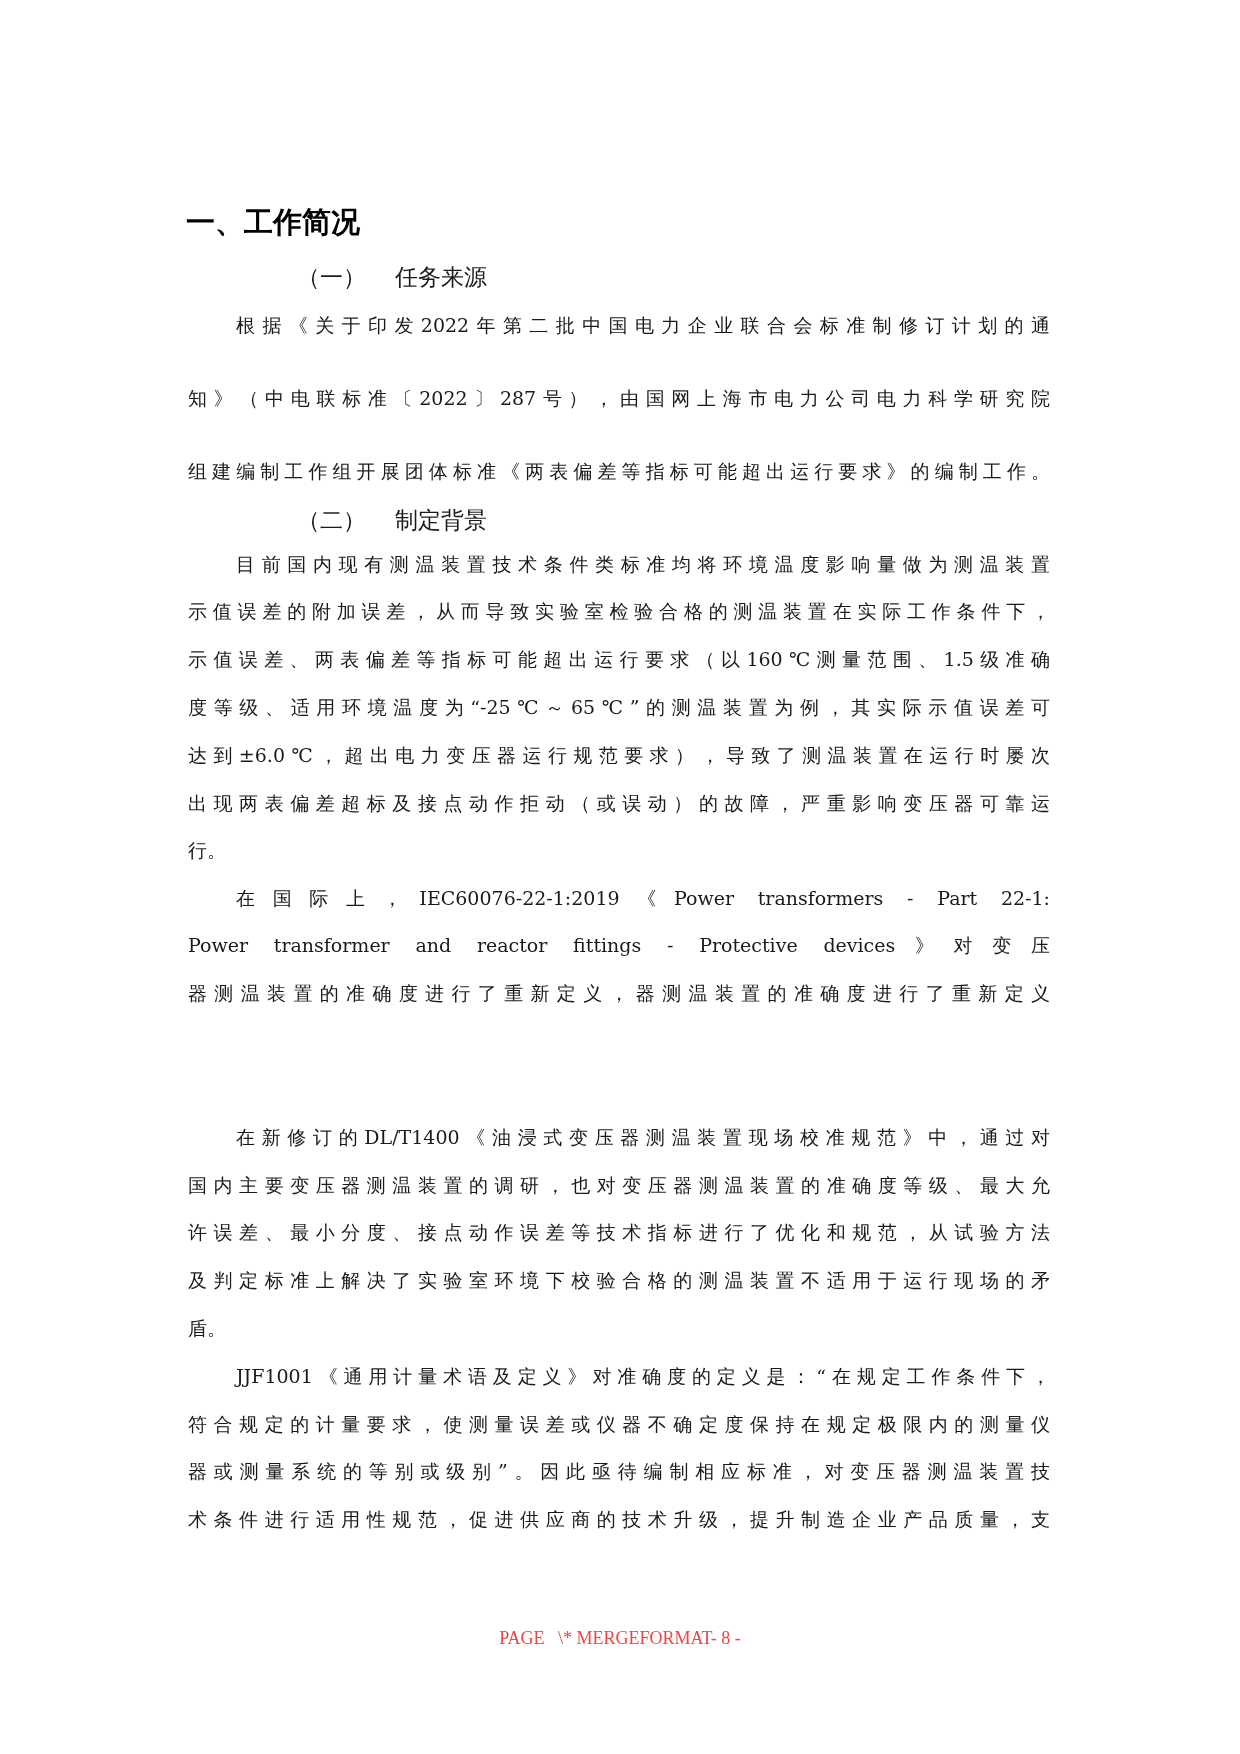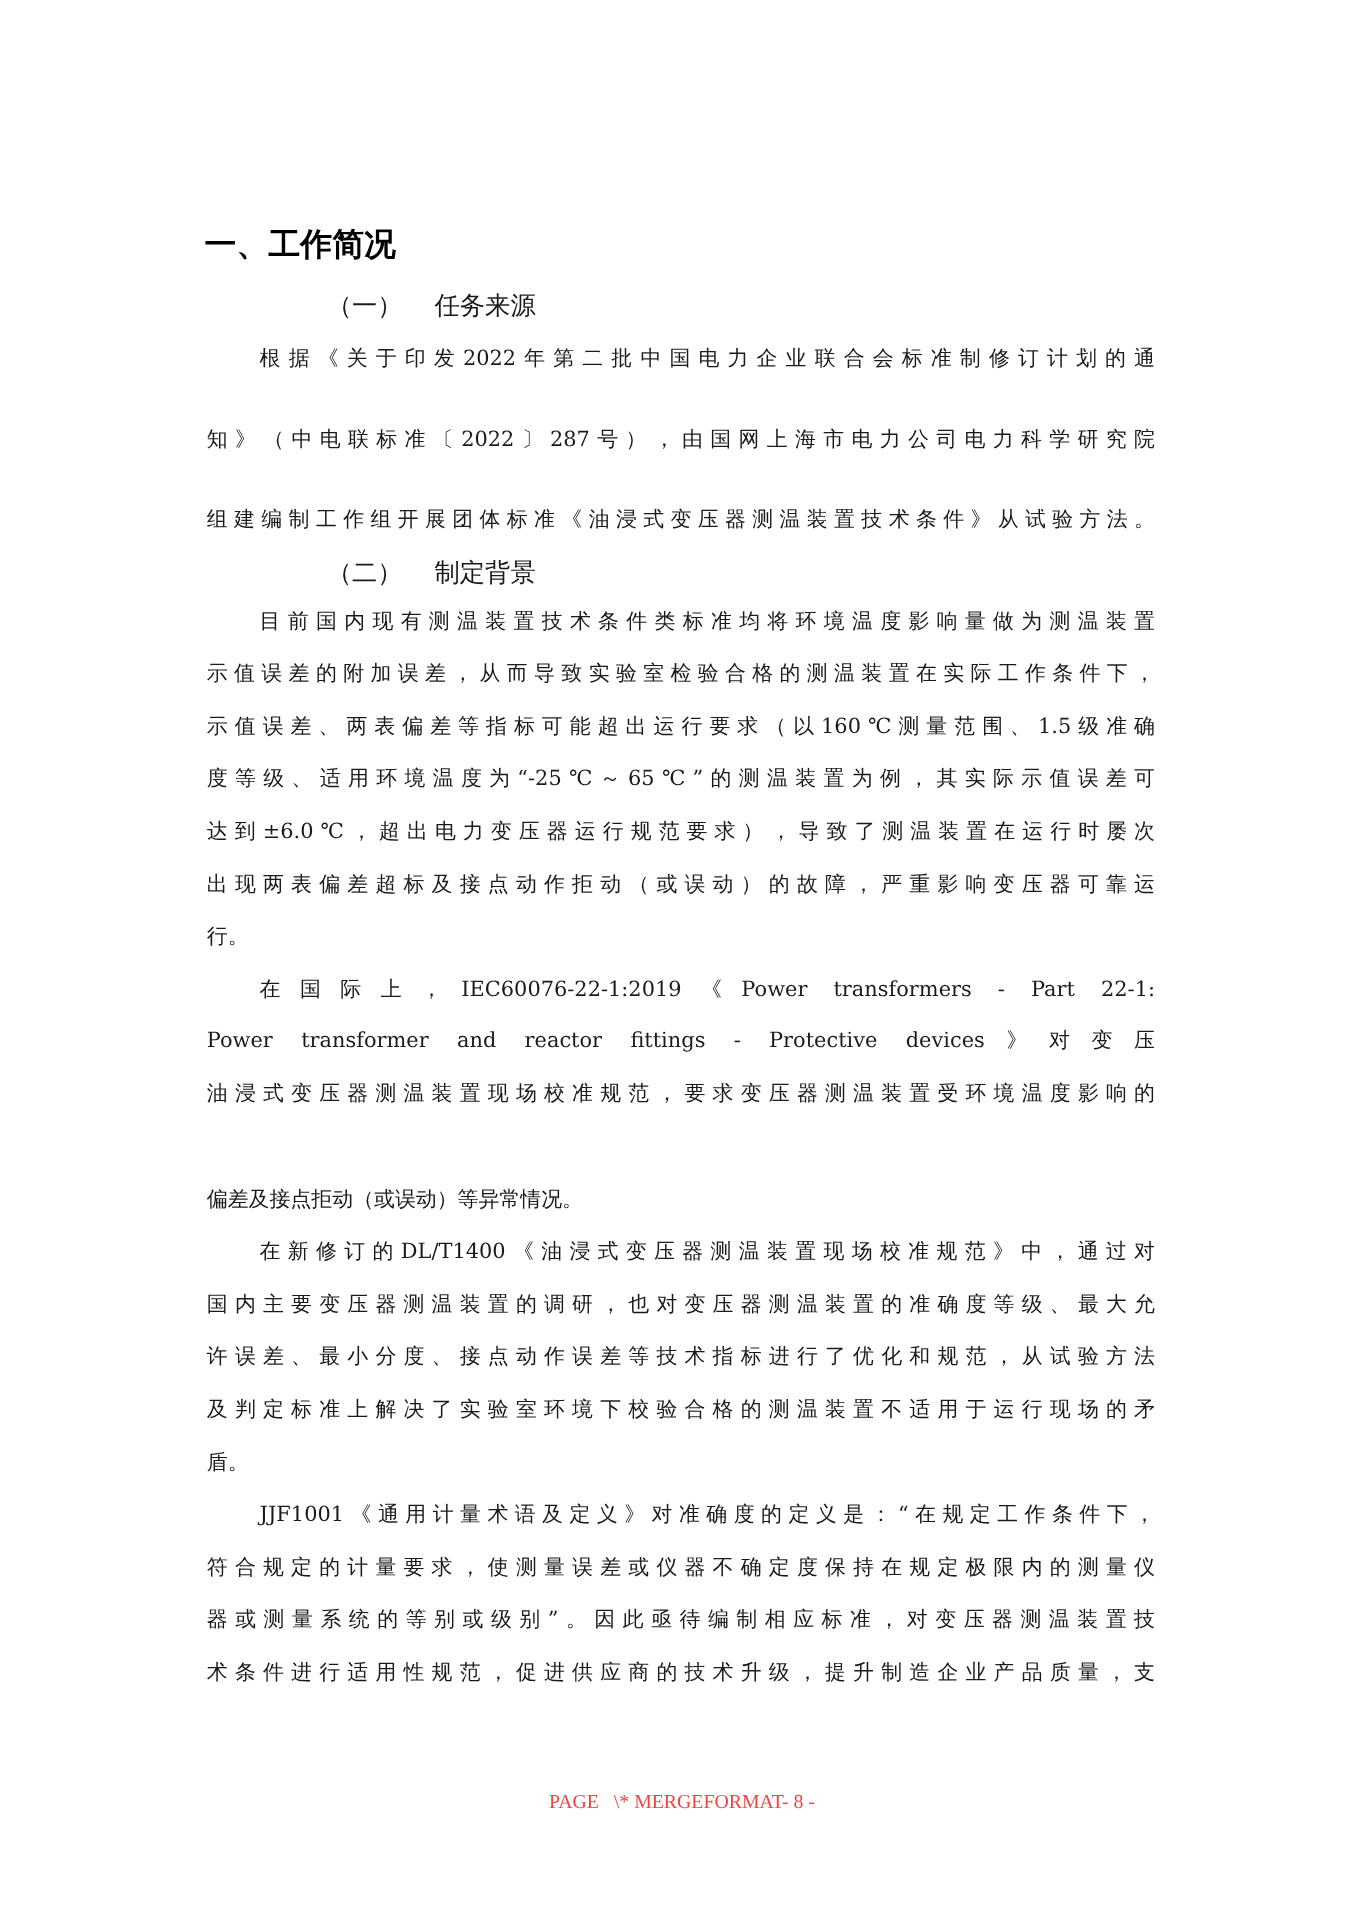--- a/index.html
+++ b/index.html
@@ -21,37 +21,36 @@
 
 <div class="page">
 
   <div class="h1">一、工作简况</div>
 
   <div class="sub" style="left:297px; top:262px;">（一）</div>
   <div class="sub" style="left:395px; top:262px;">任务来源</div>
 
   <div class="line indent" style="top:313px;">根据《关于印发2022年第二批中国电力企业联合会标准制修订计划的通</div>
   <div class="line" style="top:386px;">知》（中电联标准〔2022〕287号），由国网上海市电力公司电力科学研究院</div>
-  <div class="line" style="top:459px;">组建编制工作组开展团体标准《油浸式变压器测温装置技术条件》从试验方法。</div>
+  <div class="line" style="top:459px;">组建编制工作组开展团体标准《两表偏差等指标可能超出运行要求》的编制工作。</div>
 
   <div class="sub" style="left:297px; top:505px;">（二）</div>
   <div class="sub" style="left:395px; top:505px;">制定背景</div>
 
   <div class="line indent" style="top:552px;">目前国内现有测温装置技术条件类标准均将环境温度影响量做为测温装置</div>
   <div class="line" style="top:599px;">示值误差的附加误差，从而导致实验室检验合格的测温装置在实际工作条件下，</div>
   <div class="line" style="top:647px;">示值误差、两表偏差等指标可能超出运行要求（以160℃测量范围、1.5级准确</div>
   <div class="line" style="top:695px;">度等级、适用环境温度为“-25℃～65℃”的测温装置为例，其实际示值误差可</div>
   <div class="line" style="top:743px;">达到±6.0℃，超出电力变压器运行规范要求），导致了测温装置在运行时屡次</div>
   <div class="line" style="top:791px;">出现两表偏差超标及接点动作拒动（或误动）的故障，严重影响变压器可靠运</div>
   <div class="line last" style="top:838px;">行。</div>
 
   <div class="line indent" style="top:886px;">在国际上，IEC60076-22-1:2019《Power transformers - Part 22-1:</div>
   <div class="line" style="top:933px;">Power transformer and reactor fittings - Protective devices》对变压</div>
-  <div class="line" style="top:981px;">油浸式变压器测温装置现场校准规范，要求变压器测温装置受环境温度影响的</div>
-  <div class="line last" style="top:1077px;">偏差及接点拒动（或误动）等异常情况。</div>
+  <div class="line" style="top:981px;">器测温装置的准确度进行了重新定义，器测温装置的准确度进行了重新定义</div>
 
   <div class="line indent" style="top:1125px;">在新修订的DL/T1400《油浸式变压器测温装置现场校准规范》中，通过对</div>
   <div class="line" style="top:1173px;">国内主要变压器测温装置的调研，也对变压器测温装置的准确度等级、最大允</div>
   <div class="line" style="top:1220px;">许误差、最小分度、接点动作误差等技术指标进行了优化和规范，从试验方法</div>
   <div class="line" style="top:1268px;">及判定标准上解决了实验室环境下校验合格的测温装置不适用于运行现场的矛</div>
   <div class="line last" style="top:1316px;">盾。</div>
 
   <div class="line indent" style="top:1364px;">JJF1001《通用计量术语及定义》对准确度的定义是：“在规定工作条件下，</div>
   <div class="line" style="top:1459px;">器或测量系统的等别或级别”。因此亟待编制相应标准，对变压器测温装置技</div>
   <div class="line" style="top:1412px;">符合规定的计量要求，使测量误差或仪器不确定度保持在规定极限内的测量仪</div>

